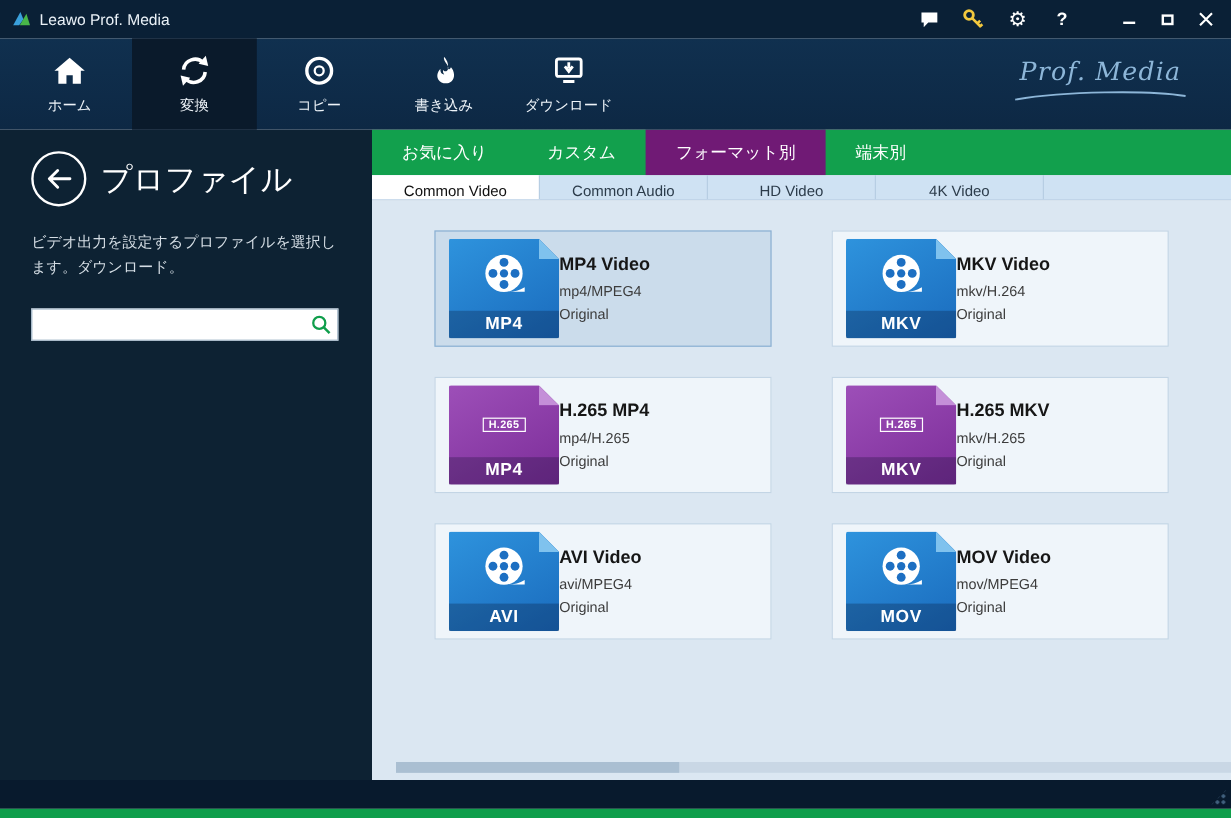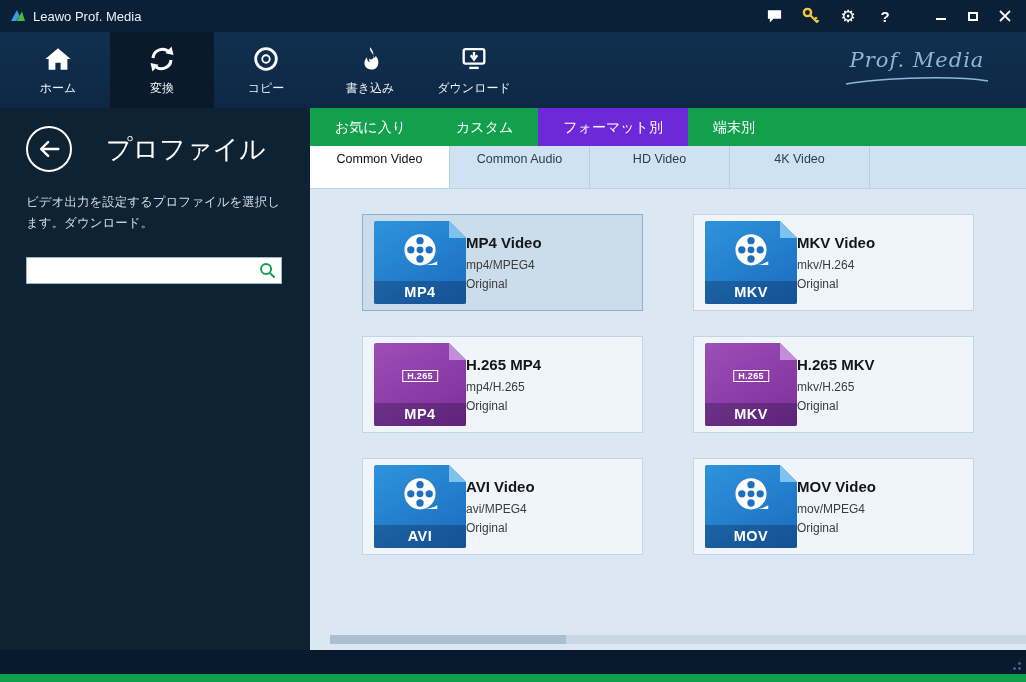--- a/index.html
+++ b/index.html
@@ -25,36 +25,36 @@
   .nav-icon { width:32px; height:32px; display:flex; align-items:center; justify-content:center; }
   .nav-label { color:#eef4f9; font-size:12px; }
   .brand { position:absolute; right:34px; top:16px; text-align:center; }
   .brand-text { font-family:"DejaVu Serif", serif; font-style:italic; font-size:21px; color:#8db6d8; letter-spacing:1px; }
 
   
   .main { flex:1; display:flex; min-height:0; }
 
   
   .sidebar { width:310px; background:#0d2233; flex:none; }
-  .side-head { display:flex; align-items:center; gap:34px; padding:18px 0 0 26px; }
+  .side-head { display:flex; align-items:center; gap:12px; padding:18px 0 0 26px; }
   .back-btn { width:46px; height:46px; border:2px solid #fff; border-radius:50%; display:flex; align-items:center; justify-content:center; flex:none; }
   .side-title { color:#fff; font-size:26px; font-weight:normal; }
   .side-desc { margin:20px 26px 0; width:258px; color:#d4dde4; font-size:12.5px; line-height:1.7; }
   .search-box { margin:22px 26px 0; position:relative; width:256px; }
   .search-input { width:100%; height:27px; border:1px solid #9fb4c6; background:#fff; padding:0 30px 0 8px; font-size:13px; font-family:"Liberation Sans", sans-serif; }
   .search-icon { position:absolute; right:5px; top:4px; }
 
   
   .content-col { flex:1; display:flex; flex-direction:column; min-width:0; }
 
   .format-tabs { height:38px; background:#12a04d; display:flex; flex:none; }
   .ftab { padding:0 25px; line-height:38px; color:#fff; font-size:14px; }
-  .ftab.active { background:#6d28d9; }
-
-  .category-tabs { height:43px; background:#cfe2f3; display:flex; flex:none; border-bottom:1px solid #bdd2e6; }
+  .ftab.active { background:#701a75; }
+
+  .category-tabs { height:21px; background:#cfe2f3; display:flex; flex:none; border-bottom:1px solid #bdd2e6; }
   .ctab { width:140px; text-align:center; line-height:27px; font-size:12.5px; color:#2c3c4b; border-right:1px solid #b7cee3; }
   .ctab.active { background:#fff; color:#101010; }
 
   .panel { flex:1; background:#dbe7f2; position:relative; min-height:0; }
   .cards { display:grid; grid-template-columns:281px 281px; column-gap:50px; row-gap:25px; padding:25px 0 0 52px; }
   .card { height:97px; background:#eff5fa; border:1px solid #c3d5e5; display:flex; align-items:center; }
   .card.selected { background:#cbdceb; border-color:#8ab0d3; }
 
   .ficon { width:92px; height:83px; margin-left:11px; position:relative; flex:none; border-radius:2px;
            clip-path:polygon(0 0, calc(100% - 17px) 0, 100% 17px, 100% 100%, 0 100%); }

